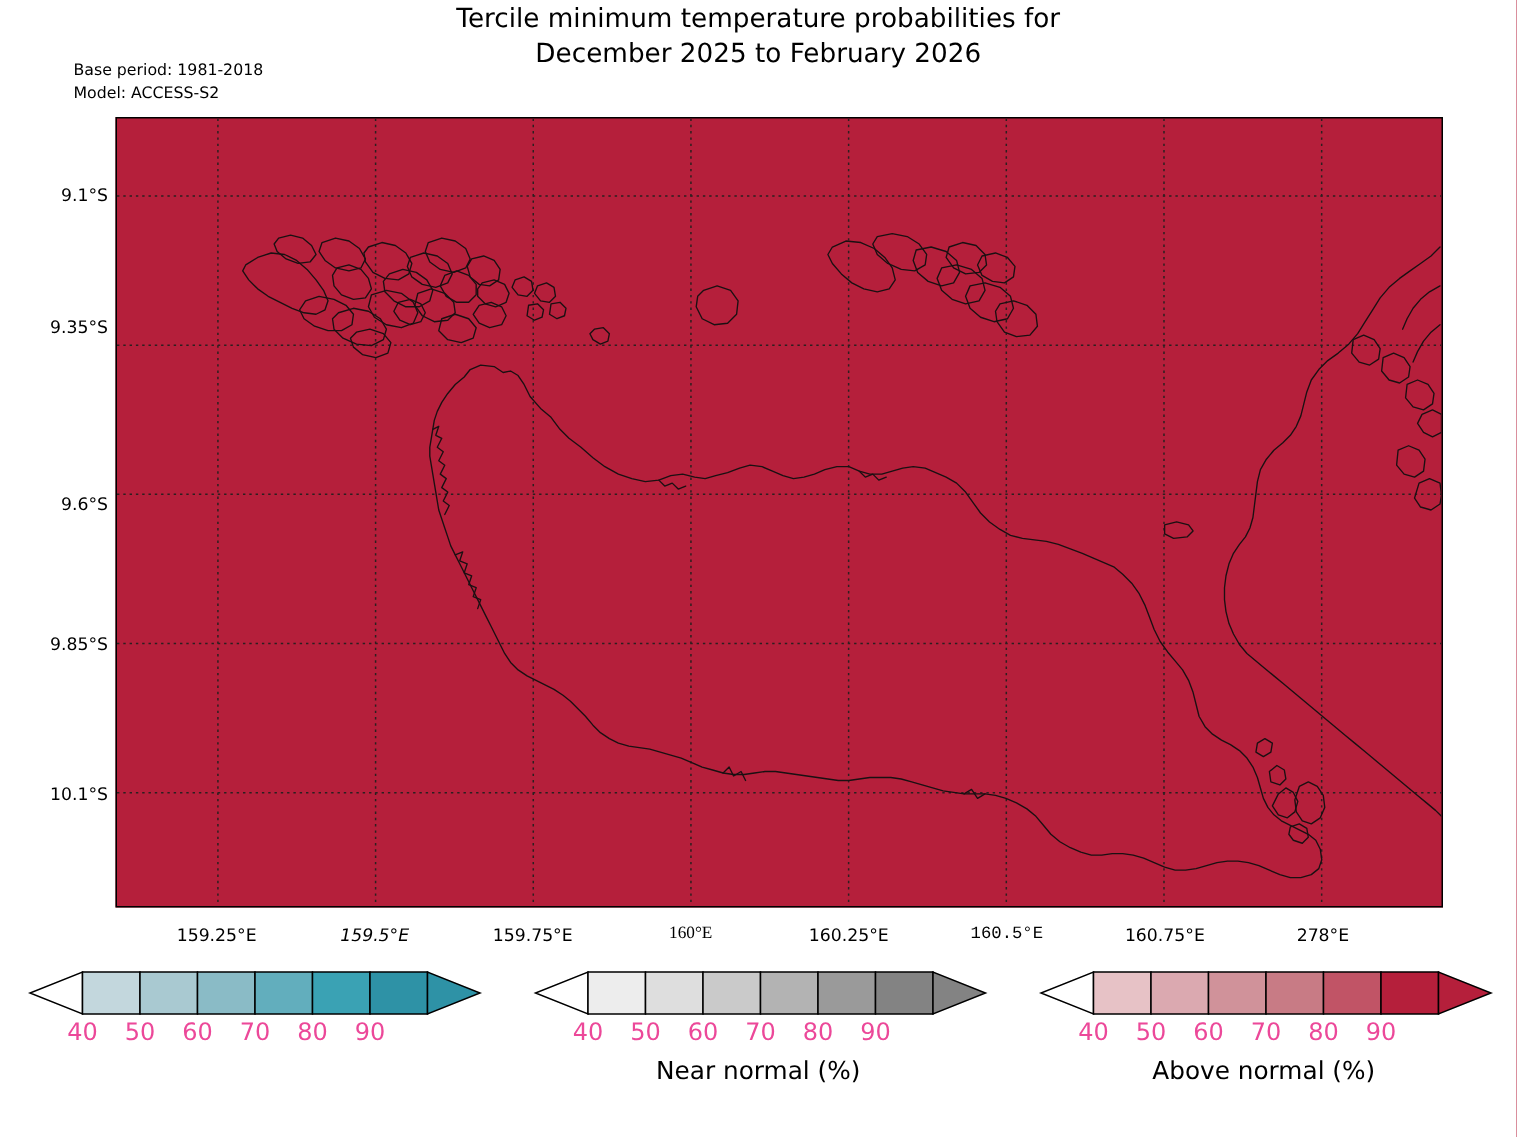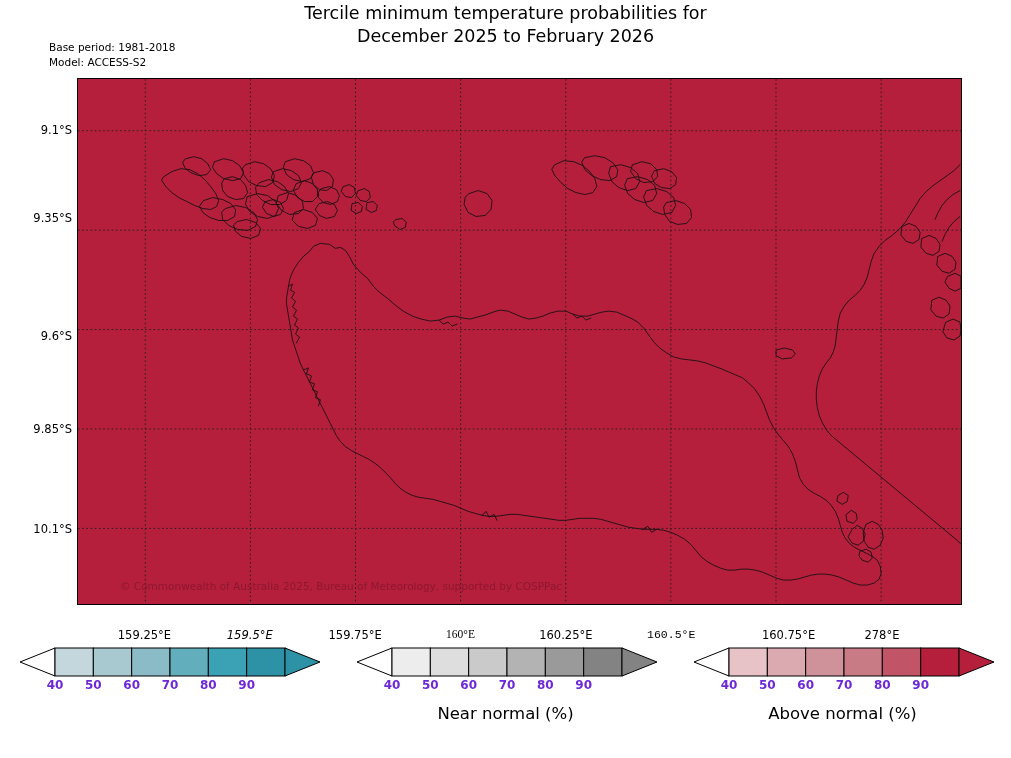--- a/index.html
+++ b/index.html
@@ -47,33 +47,33 @@
     font-size:10.5px;color:#8e1730;white-space:nowrap;
   }
 
   
   .ytick{
     position:absolute;right:0;width:70px;
     text-align:right;font-size:11.5px;color:#000;
     transform:translateY(-50%);white-space:nowrap;
   }
   #yaxis{position:absolute;left:0;top:0;width:72px;height:664px;}
-  #xaxis{position:absolute;left:0;top:16px;width:1011px;height:608px;}
+  #xaxis{position:absolute;left:0;top:4px;width:1011px;height:608px;}
   .xtick{
     position:absolute;top:612px;
     font-size:11.5px;color:#000;
     transform:translateX(-50%);white-space:nowrap;
   }
 
   
   .cbar{position:absolute;top:642px;width:337px;height:116px;}
   .cbar-svg{position:absolute;left:0;top:0;}
   .cb-tick{
-    position:absolute;top:36px;font-size:12px;color:#6d28d9;
-    transform:translateX(-50%);white-space:nowrap;font-weight:bold;
+    position:absolute;top:36px;font-size:16px;color:#ec4899;
+    transform:translateX(-50%);white-space:nowrap;
   }
   .cb-label{
     position:absolute;top:62px;left:0;width:337px;
     text-align:center;font-size:16.5px;color:#000;white-space:nowrap;
   }
 </style>
 </head>
 <body>
 
 <div id="root">
@@ -240,37 +240,36 @@
         <path class="coast" d="M870,244 L877,241 L884,244 L885,252 L884,258 L878,262 L871,260
           L867,254 Z"></path>
 
         <path class="coast" d="M884,112 L877,116 L871,121 L866,127 L862,134 L859,141"></path>
         <path class="coast" d="M884,138 L878,143 L873,149 L869,156 L866,163"></path>
       </g>
     </svg>
 
   </div>
 
-  <div class="copyright">© Commonwealth of Australia 2025, Bureau of Meteorology, supported by COSPPac</div>
 
   <div id="yaxis">
       <div class="ytick" style="top: 129.902px;">9.1°S</div>
       <div class="ytick" style="top: 218px;">9.35°S</div>
       <div class="ytick" style="top: 336px;">9.6°S</div>
       <div class="ytick" style="top: 429.333px;">9.85°S</div>
       <div class="ytick" style="top: 529.144px;">10.1°S</div>
     </div>
   <div id="xaxis">
       <div class="xtick" style="left: 144.429px;">159.25°E</div>
       <div class="xtick" style="left: 249.786px; font-style: italic;">159.5°E</div>
       <div class="xtick" style="left: 355.143px;">159.75°E</div>
       <div class="xtick" style="left: 460.5px; font-family: Liberation Serif, serif;">160°E</div>
       <div class="xtick" style="left: 565.857px;">160.25°E</div>
       <div class="xtick" style="left: 671.214px; font-family: Liberation Mono, monospace;">160.5°E</div>
-      <div class="xtick" style="left: 776.571px; margin-left: 12px;">160.75°E</div>
+      <div class="xtick" style="left: 776.571px;">160.75°E</div>
       <div class="xtick" style="left: 881.929px;">278°E</div>
     </div>
 
   <div class="cbar" id="cbar0" style="left:0px;">
       <svg class="cbar-svg" width="337" height="42">
         <path d="M55,6 L55,34 L20,20 Z" fill="#ffffff" stroke="#000" stroke-width="1"></path>
         <rect x="55" y="6" width="38.333333333333336" height="28" fill="#c3d7dd" stroke="#000" stroke-width="1"></rect>
         <rect x="93.33333333333334" y="6" width="38.333333333333336" height="28" fill="#a9c9d1" stroke="#000" stroke-width="1"></rect>
         <rect x="131.66666666666669" y="6" width="38.333333333333336" height="28" fill="#8abbc6" stroke="#000" stroke-width="1"></rect>
         <rect x="170" y="6" width="38.333333333333336" height="28" fill="#62aebd" stroke="#000" stroke-width="1"></rect>

